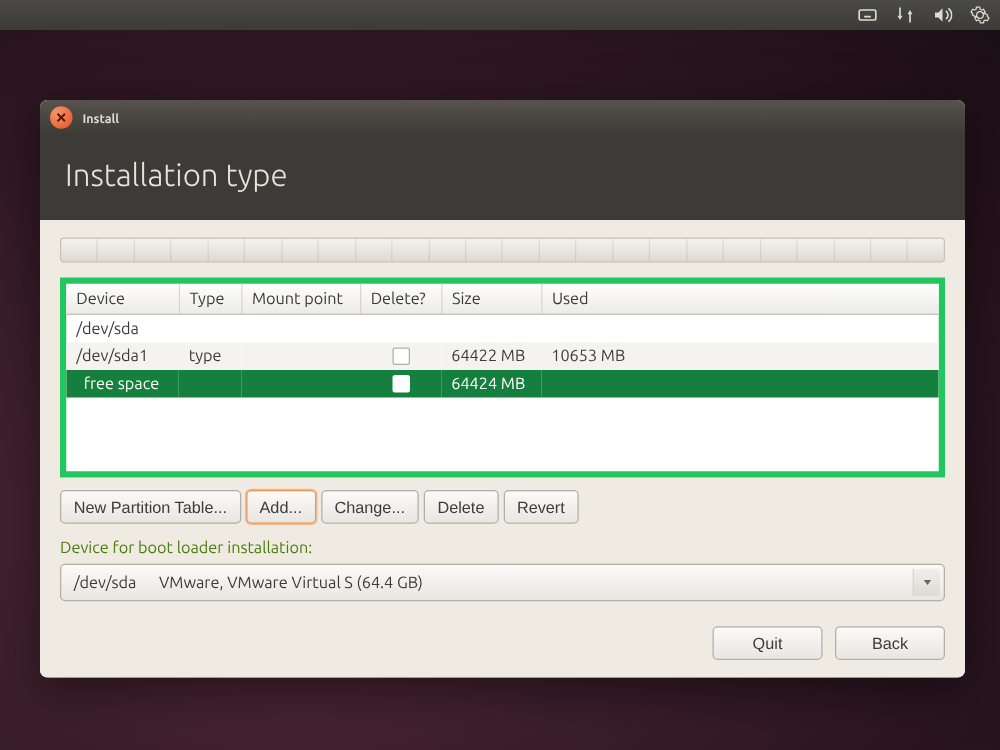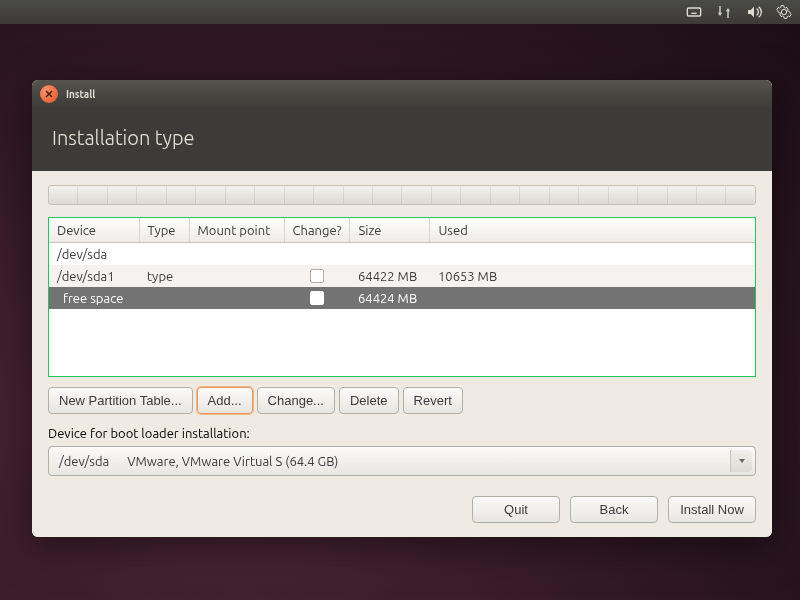--- a/index.html
+++ b/index.html
@@ -41,54 +41,54 @@
       background: radial-gradient(circle at 30% 30%, #f6936a, #e55326);
       display: flex; align-items: center; justify-content: center;
       color: #4a1c00; font-size: 11px; line-height: 1;
       cursor: pointer;
     }
     .header-section {
       background: linear-gradient(to bottom, #3c3b37 0%, #3c3b37 100%);
       padding: 18px 20px 22px;
       color: #e8e4db;
     }
-    .header-section h1 { font-size: 20px; font-weight: 300; }
+    .header-section h1 { font-size: 25px; font-weight: 300; }
     .content { padding: 14px 16px; background: #f0ebe2; }
     .bar-placeholder {
       height: 20px;
       background: linear-gradient(to bottom, #f4f2ee, #dedad1);
       border: 1px solid #c5c1b8;
       border-radius: 3px;
       margin-bottom: 12px;
       display: flex;
     }
     .bar-placeholder div {
       flex: 1;
       border-right: 1px solid rgba(0,0,0,0.08);
     }
     .bar-placeholder div:last-child { border-right: none; }
     .table-wrap {
-      border: 1px solid #22c55e;
+      border: 5px solid #22c55e;
       background: #fff;
       height: 160px;
       overflow: hidden;
     }
     table { width: 100%; border-collapse: collapse; font-size: 13px; }
     thead th {
       background: linear-gradient(to bottom, #fefefe, #ecebe7);
       border-bottom: 1px solid #c8c4bb;
       border-right: 1px solid #d8d5cd;
       text-align: left;
       padding: 5px 8px;
       font-weight: normal;
       color: #3c3c3c;
     }
     thead th:last-child { border-right: none; }
     tbody td { padding: 3px 8px; height: 22px; }
-    tr.selected td { background: #737373; color: #fff; }
+    tr.selected td { background: #15803d; color: #fff; }
     tr.alt td { background: #f5f3ef; }
     .indent { padding-left: 8px; }
     .indent2 { padding-left: 14px; }
     .chk {
       width: 14px; height: 14px; border: 1px solid #b3afa6;
       border-radius: 2px; background: #fff; display: inline-block;
       vertical-align: middle;
     }
     tr.selected .chk { background: #fff; border-color: #fff; }
     .btn-row { display: flex; gap: 4px; margin: 10px 0 6px; }
@@ -98,21 +98,21 @@
       border-radius: 4px;
       padding: 5px 10px;
       font-size: 13px;
       cursor: pointer;
       color: #3c3c3c;
     }
     .btn.highlight {
       box-shadow: 0 0 0 1px #f0b98c;
       border-color: #e89659;
     }
-    .label-text { margin-bottom: 6px; color: #000000; margin-top: 12px; }
+    .label-text { margin-bottom: 6px; color: #4d7c0f; margin-top: 12px; }
     .dropdown {
       width: 100%; height: 30px;
       background: linear-gradient(to bottom, #fafaf8, #e8e6e1);
       border: 1px solid #b3afa6; border-radius: 4px;
       display: flex; align-items: center; padding: 0 10px;
       position: relative; cursor: pointer;
     }
     .dropdown .dd-text { display: flex; gap: 18px; }
     .dropdown .dd-arrow {
       position: absolute; right: 3px; top: 3px; bottom: 3px; width: 22px;
@@ -192,21 +192,21 @@
         <div></div>
     </div>
 
     <div class="table-wrap">
       <table>
         <thead>
           <tr>
             <th style="width:90px">Device</th>
             <th style="width:50px">Type</th>
             <th style="width:95px">Mount point</th>
-            <th style="width:65px">Change?</th>
+            <th style="width:65px">Delete?</th>
             <th style="width:80px">Size</th>
             <th>Used</th>
           </tr>
         </thead>
         <tbody>
           <tr>
             <td>/dev/sda</td>
             <td></td>
               <td></td>
               <td></td>
@@ -250,16 +250,15 @@
       <div class="dd-arrow">
         <svg width="10" height="10" viewBox="0 0 10 10">
             <path d="M2 3l3 4 3-4z" fill="#6a665e"></path>
           </svg>
       </div>
     </div>
 
     <div class="footer-row">
       <button class="btn">Quit</button>
       <button class="btn">Back</button>
-      <button class="btn">Install Now</button>
     </div>
   </div>
 </div>
 
 </body></html>

